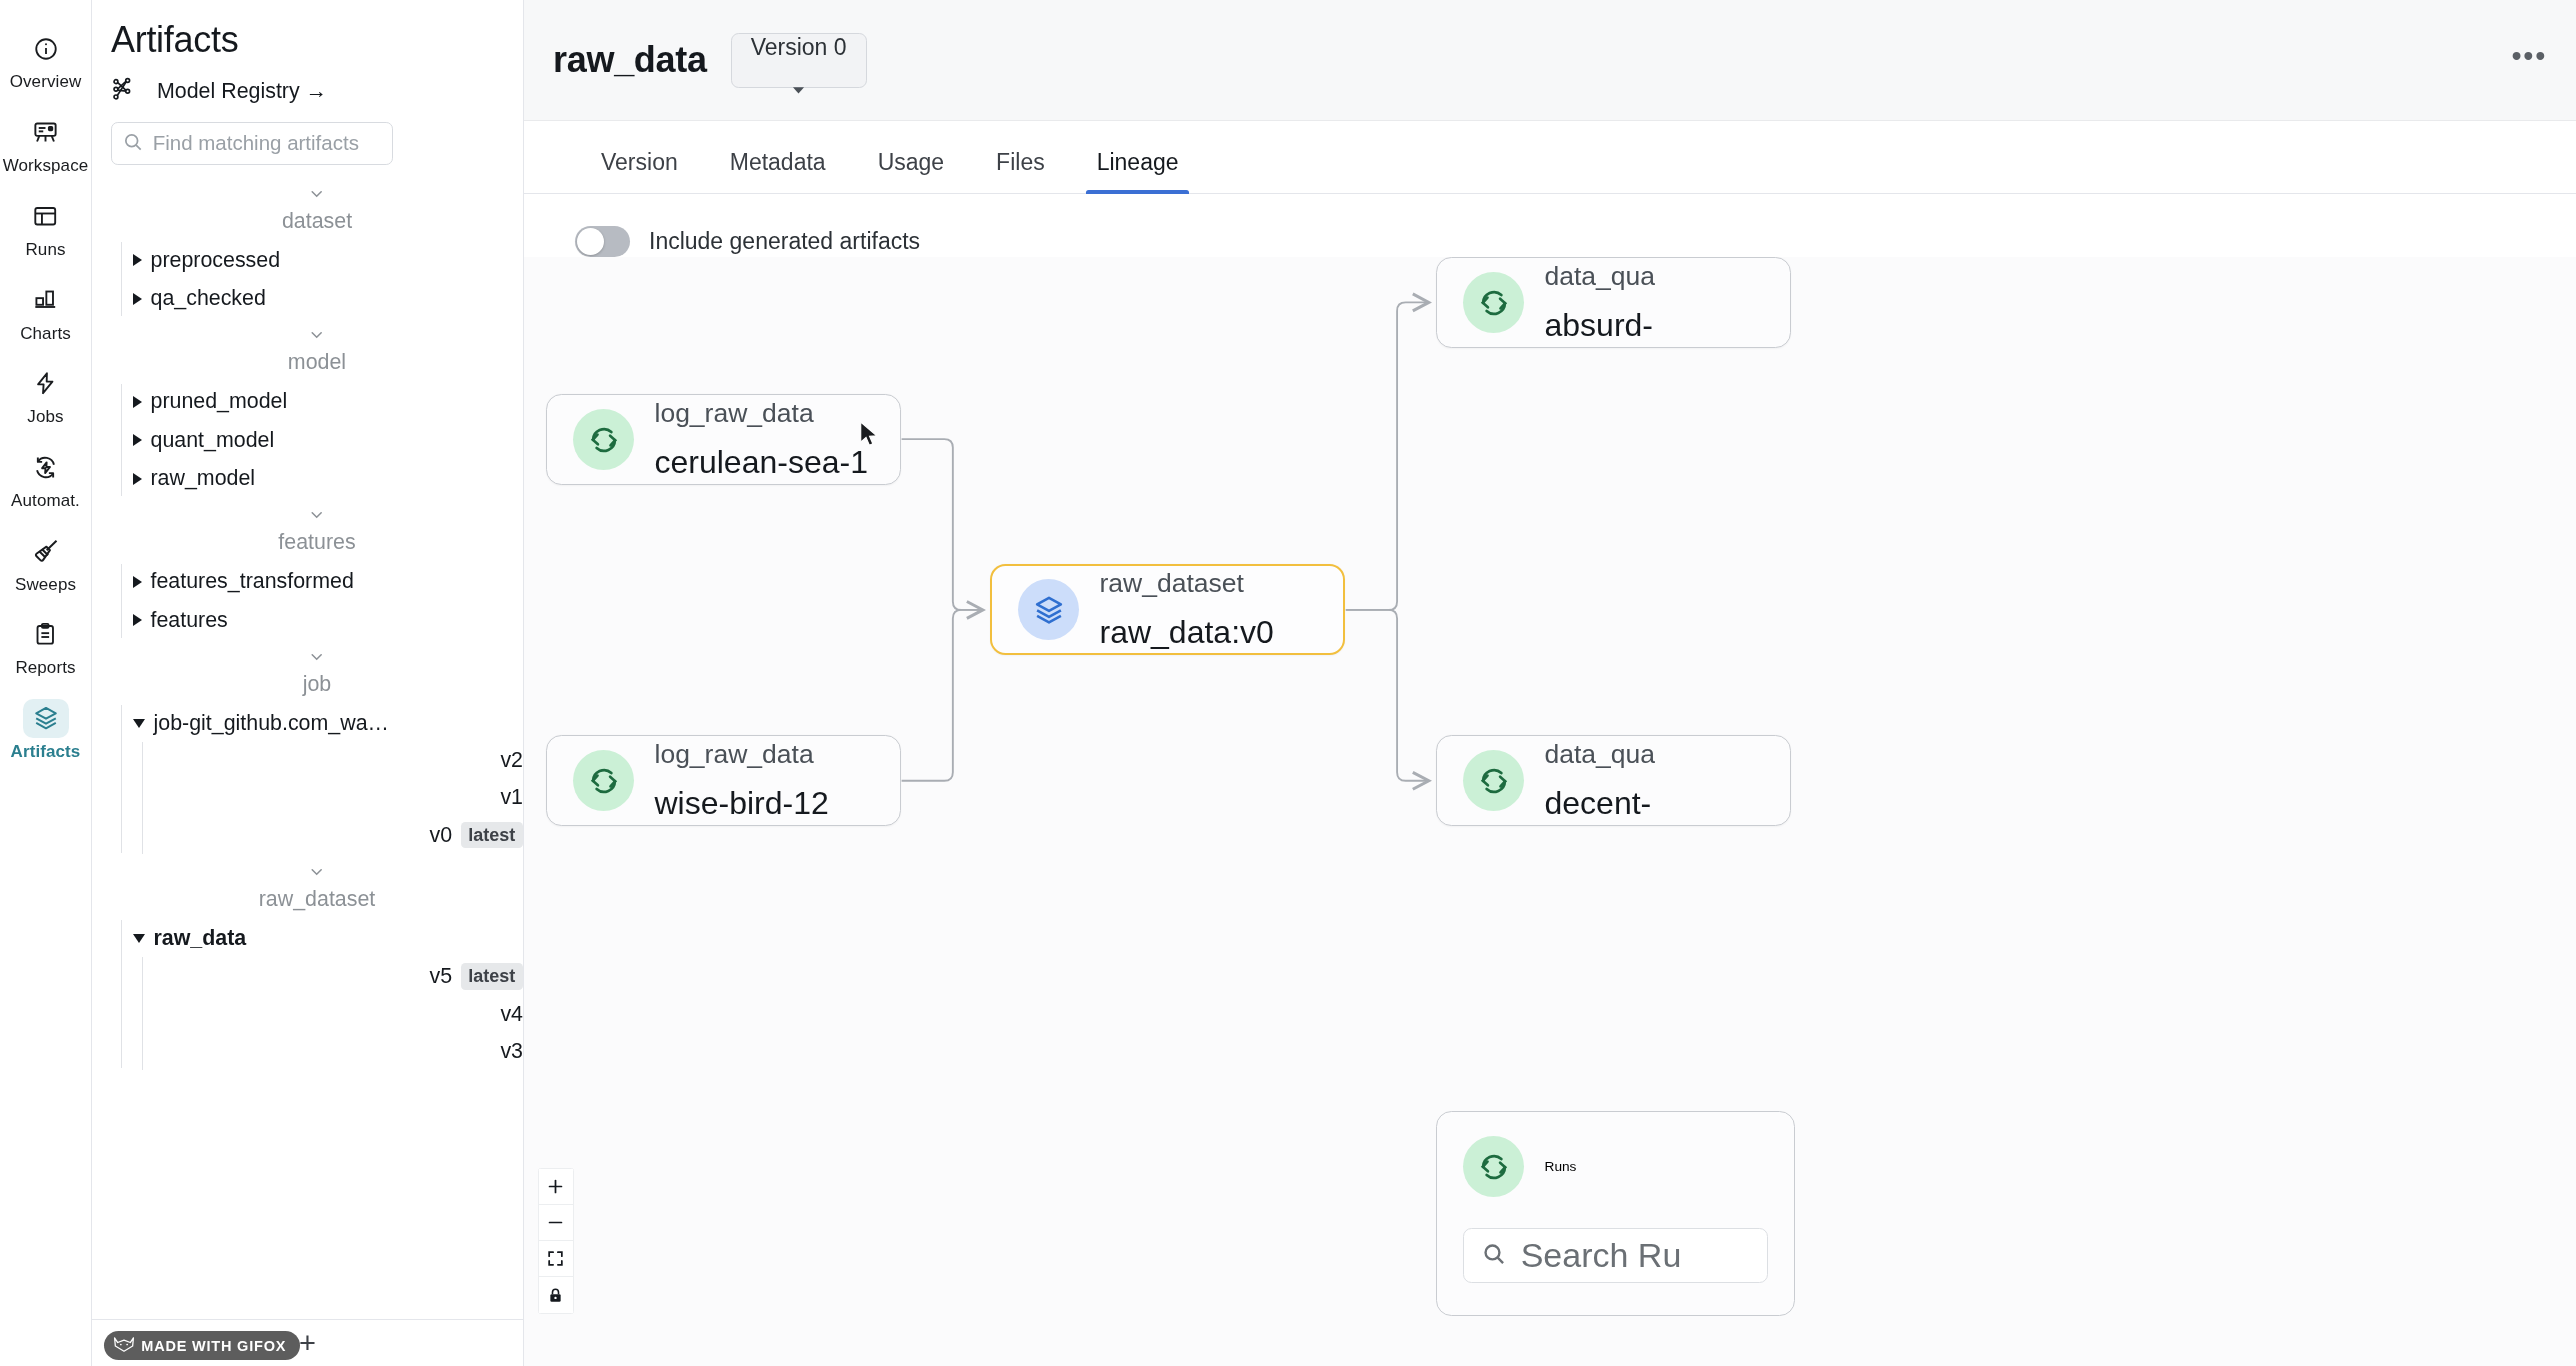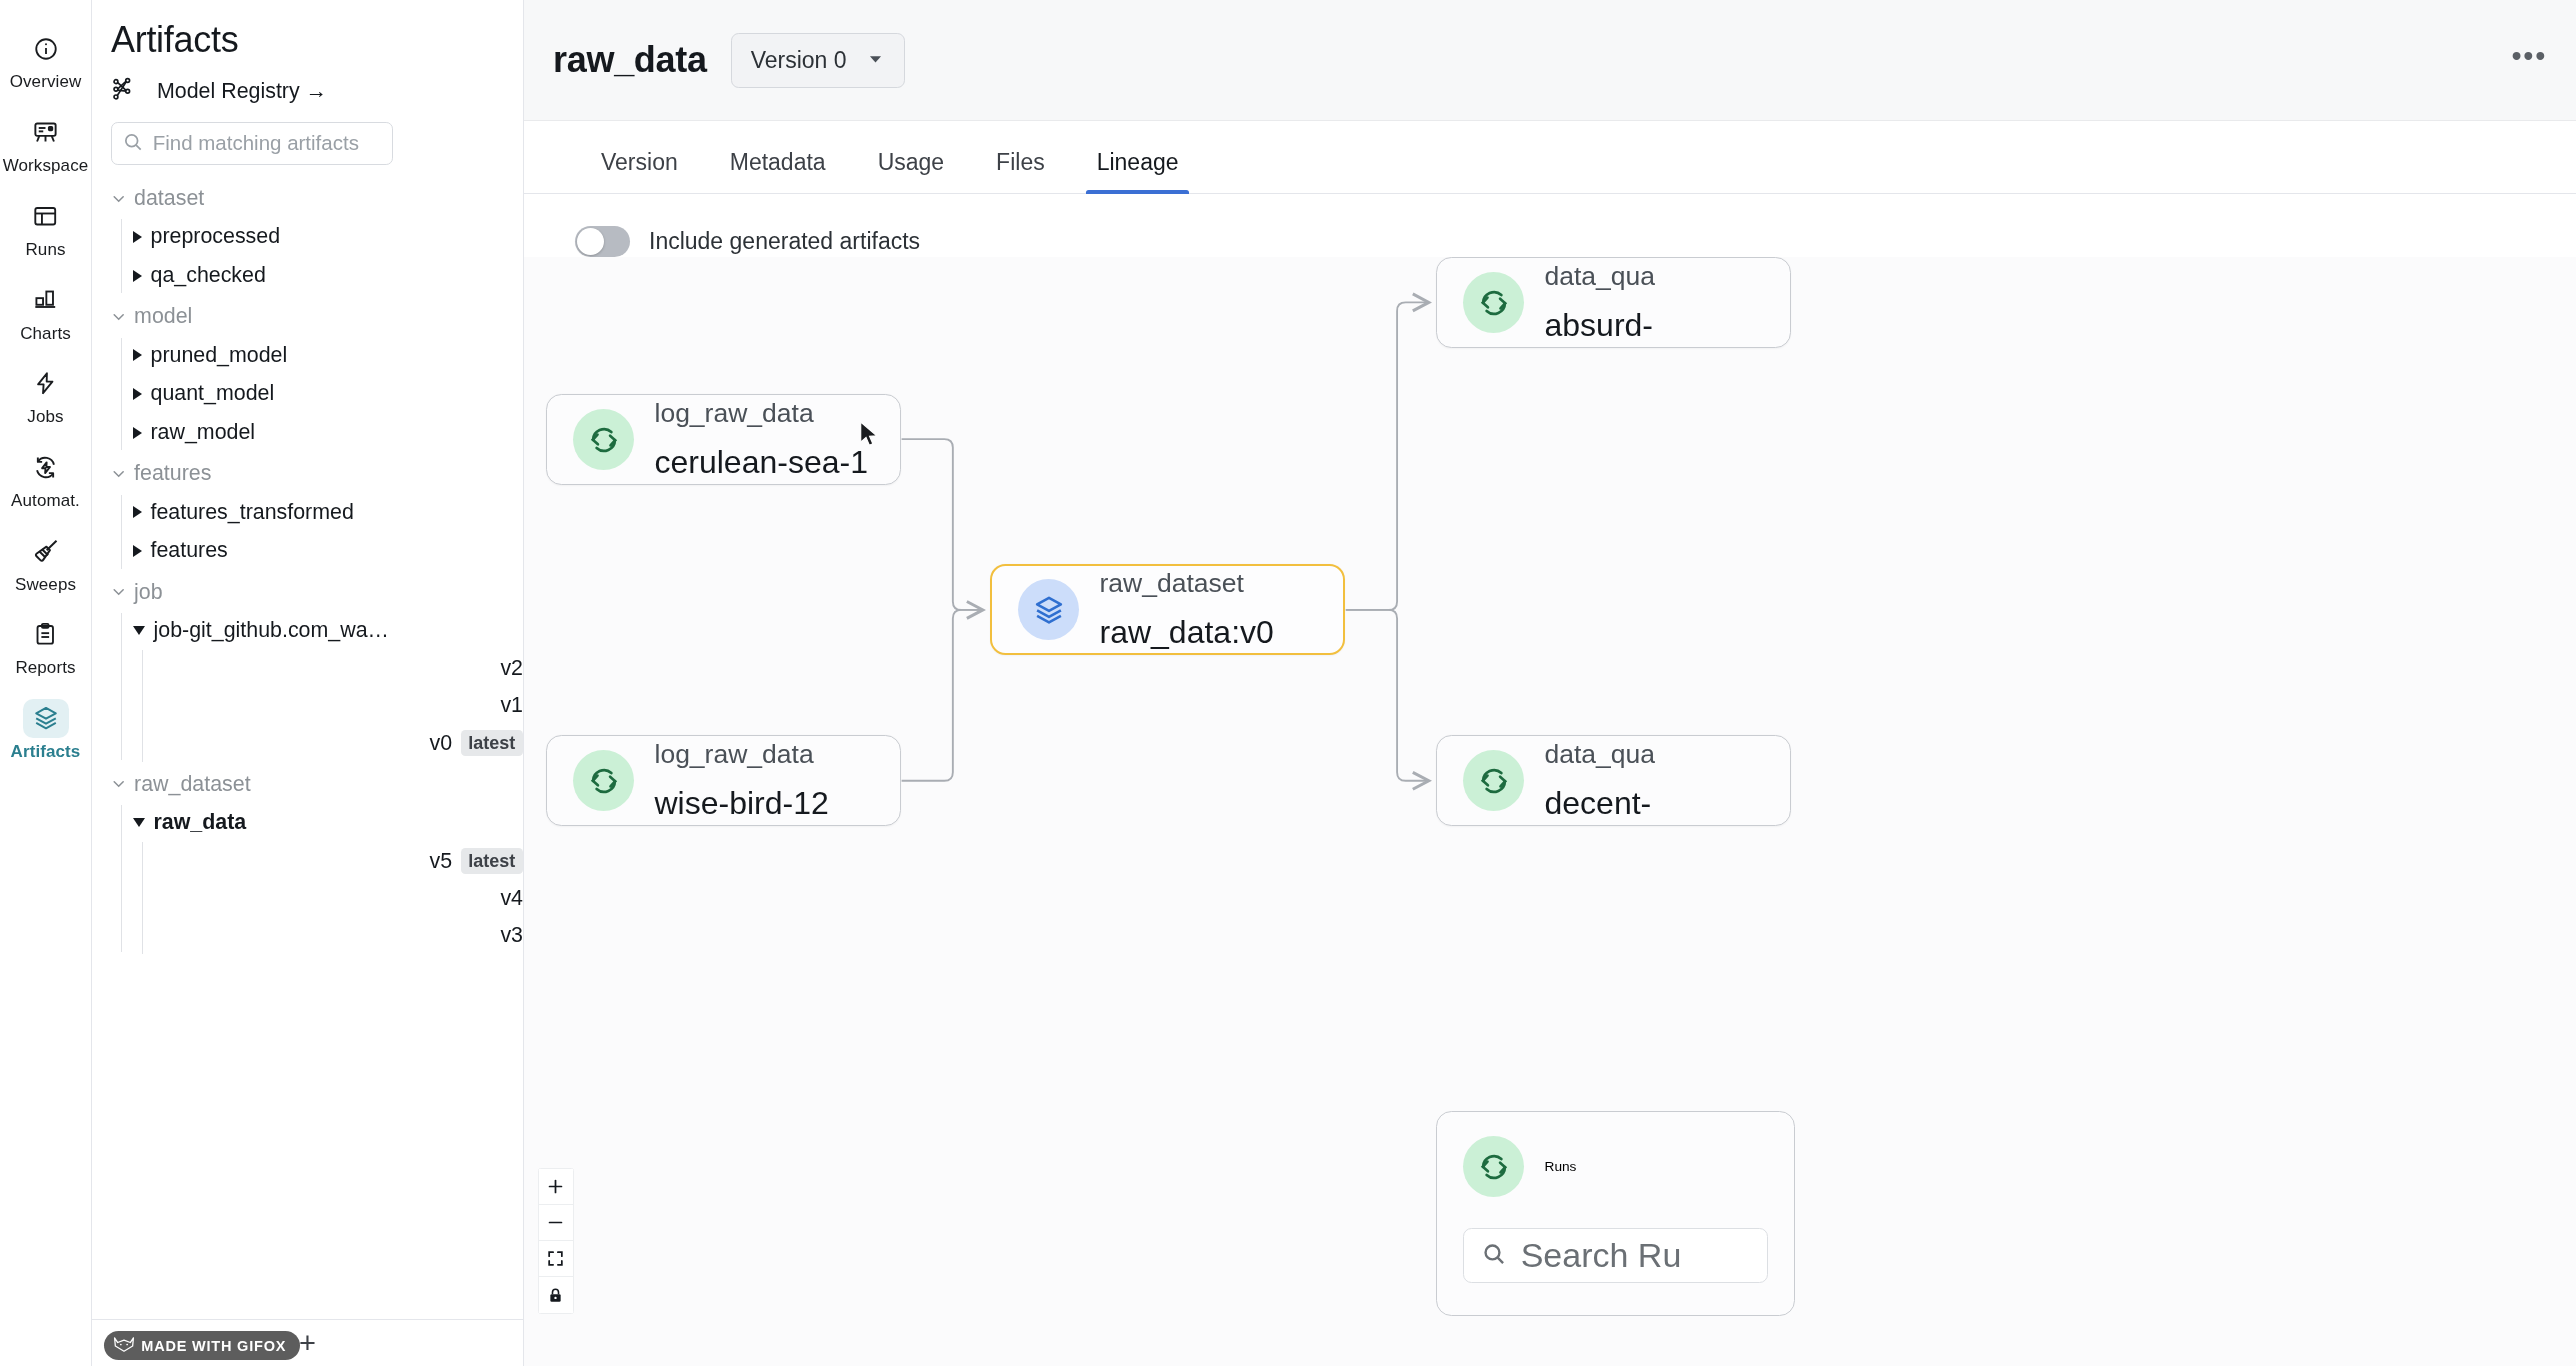--- a/index.html
+++ b/index.html
@@ -58,21 +58,21 @@
   .sb-search input {
     border: none; outline: none; font-size: 20.5px; color: #15191e;
     font-family: inherit; background: transparent; width: 100%;
   }
   .sb-search input::placeholder { color: #9aa0a6; }
 
   .tree { padding: 6.8px 0 0 0; overflow: hidden; flex: 1; position: relative; }
   .tg { margin-top: 2.6px; }
   .tg-head {
     display: flex; align-items: center; gap: 7.7px;
-    padding: 6.8px 0 6.8px 19px; cursor: pointer;
+    padding: 6.8px 0 6.8px 19px; cursor: pointer; flex-direction: column;
   }
   .tg-head .lbl { font-size: 21.4px; color: #8c9196; }
   .tg-kids { position: relative; margin-left: 29px; padding-left: 0; }
   .tg-kids::before {
     content: ""; position: absolute; left: 0; top: 1.7px; bottom: 1.7px;
     width: 0.9px; background: #e0e2e6;
   }
   .tn {
     display: flex; align-items: center; gap: 8.5px;
     padding: 6.8px 0 6.8px 12px; cursor: pointer;
@@ -117,21 +117,21 @@
   .main { flex: 1; height: 1367px; background: #fff; display: flex;
     flex-direction: column; position: relative; overflow: hidden; }
   .main-head {
     height: 121px; background: #f7f8f9; border-bottom: 0.9px solid #e9eaec;
     display: flex; align-items: center; padding: 0 29px 0 29px; gap: 24px;
   }
   .art-title { font-size: 36px; color: #15191e; font-weight: 600; letter-spacing: -0.3px; }
   .ver-btn {
     height: 55px; border: 0.9px solid #d5d8dd; border-radius: 7.7px;
     background: #f2f3f5; display: flex; align-items: center; gap: 19px;
-    padding: 0 19px; cursor: pointer;
+    padding: 0 19px; cursor: pointer; flex-direction: column;
   }
   .ver-btn .vt { font-size: 23px; color: #2c3136; }
   .dots { margin-left: auto; font-size: 29px; color: #5b6066; letter-spacing: 1.7px;
     cursor: pointer; line-height: .5; padding-bottom: 8.5px; }
 
   .tabs {
     height: 73px; border-bottom: 0.9px solid #e4e6eb; background: #fff;
     display: flex; align-items: flex-end; padding-left: 51px; gap: 0;
   }
   .tab {

